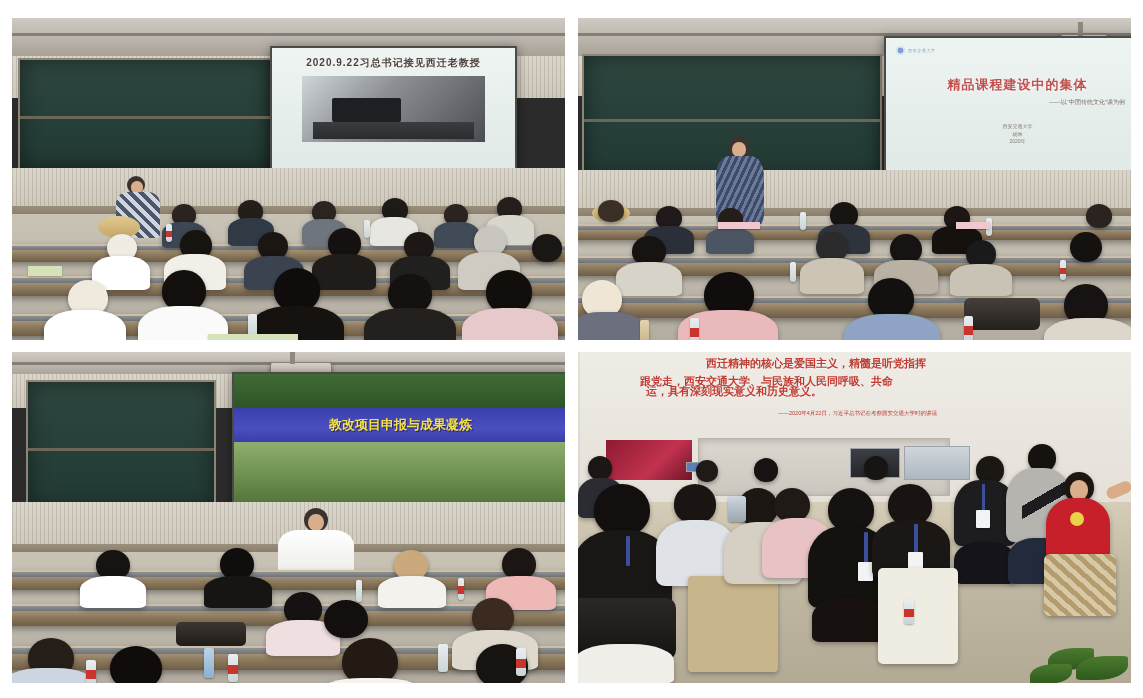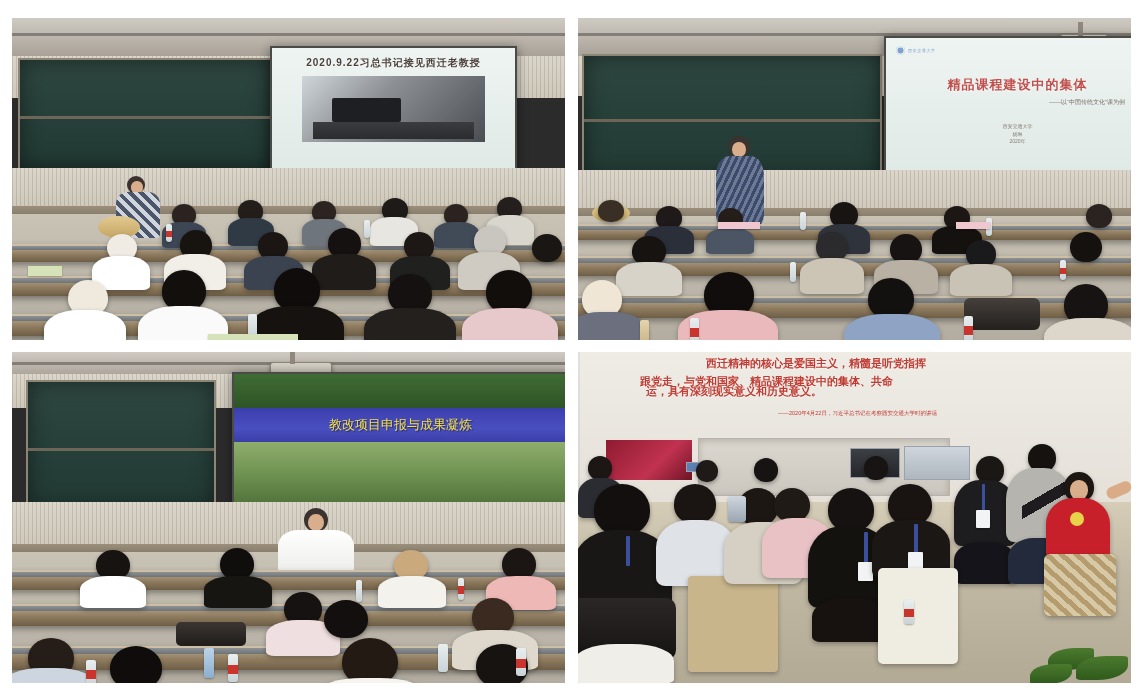--- a/index.html
+++ b/index.html
@@ -67,21 +67,21 @@
     white-space:nowrap;
   }
   .slide-title-red{ color:#c0504d; }
   .slide-sub{ color:#7a6f68; white-space:nowrap; }
   .slide-meta{ color:#8b8078; white-space:nowrap; text-align:center; line-height:1.5; }
   .slide-band{
     width:100%; background:linear-gradient(#3b3fae,#4a4fc0 60%,#3a3ea8);
     display:flex; align-items:center; justify-content:center;
   }
   .slide-band .t{
-    color:#f3e04a; font-weight:normal; white-space:nowrap;
+    color:#f3e04a; font-weight:bold; white-space:nowrap;
     text-shadow:1px 1px 1px rgba(0,0,0,.5);
   }
   .slide-photo{
     background:linear-gradient(135deg,#cfd6da,#8c8f93 40%,#4a4d51);
     position:relative;
   }
   .slide-photo::before{
     content:""; position:absolute; left:16%; top:34%; width:38%; height:36%;
     background:#1d1f22; border-radius:2px;
   }
@@ -444,21 +444,21 @@
       <div class="bottle red" style="left:74px; top:308px; height:26px; width:10px;"></div>
     </div>
   </div>
 
   <div class="photo" style="left:578px; top:352px; width:553px; height:331px;">
     <div class="scene">
 
       <div class="layer hall-wall" style="height:160px;"></div>
 
       <div class="hall-quote" style="left:128px; top:4px; font-size:11px;">西迁精神的核心是爱国主义，精髓是听党指挥</div>
-      <div class="hall-quote" style="left:62px; top:22px; font-size:11px;">跟党走，与党和国家、精品课程建设中的集体、共命</div>
+      <div class="hall-quote" style="left:62px; top:22px; font-size:11px;">跟党走，西安交通大学、与民族和人民同呼吸、共命</div>
       <div class="hall-quote" style="left:68px; top:32px; font-size:11px;">运，具有深刻现实意义和历史意义。</div>
       <div class="hall-attr" style="left:200px; top:58px; font-size:5.5px;">——2020年4月22日，习近平总书记在考察西安交通大学时的讲话</div>
 
       <div class="hall-recess" style="left:120px; top:86px; width:250px; height:56px;"></div>
       <div class="hall-poster" style="left:28px; top:88px; width:86px; height:40px;"></div>
       <div class="hall-panel" style="left:326px; top:94px; width:64px; height:32px;"></div>
       <div class="hall-panel" style="left:272px; top:96px; width:48px; height:28px; background:linear-gradient(#3c3f44,#24262a);"></div>
       <div class="hall-panel" style="left:108px; top:110px; width:24px; height:8px; background:#5c7fb5;"></div>
 
       <div class="layer hall-floor" style="top:150px;"></div>

